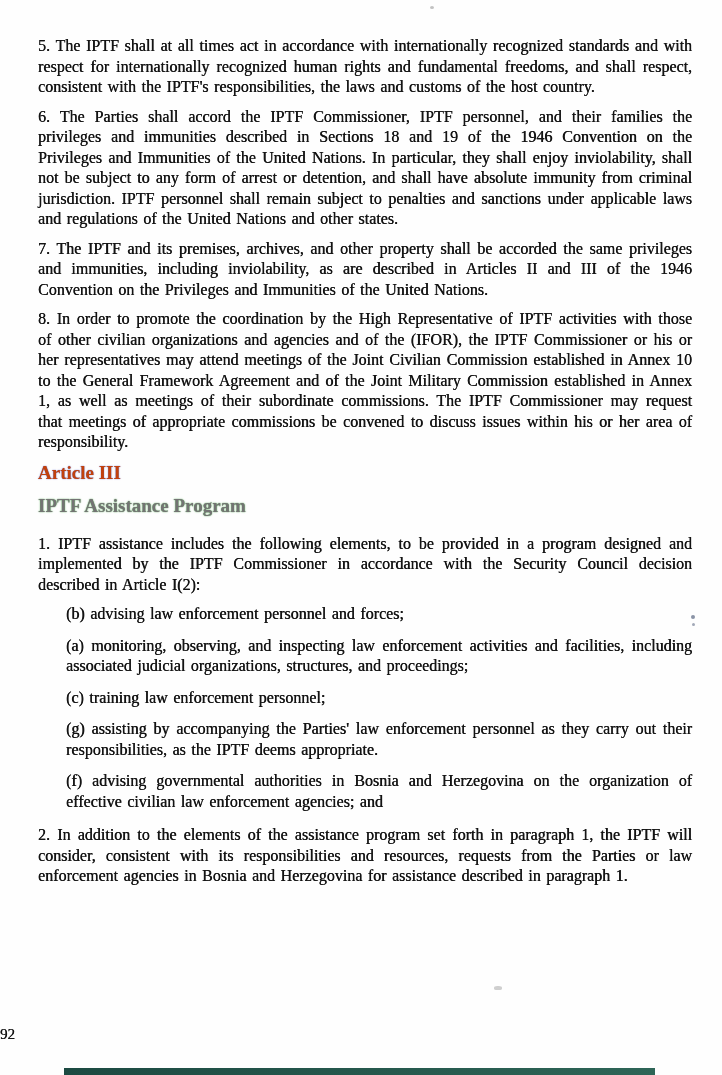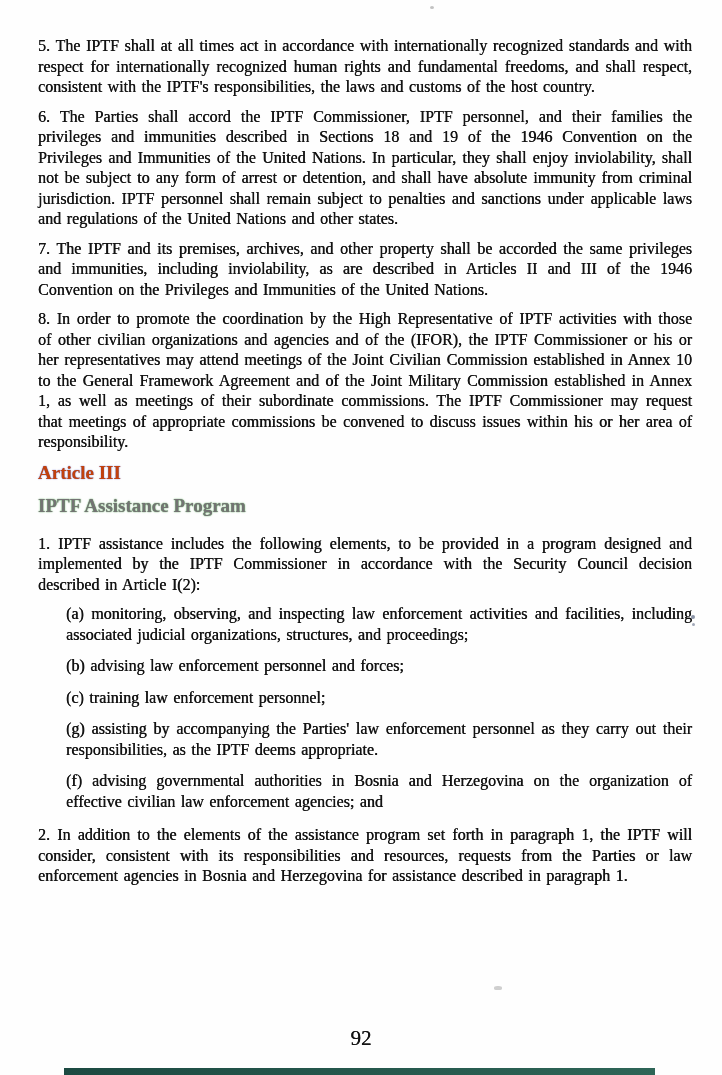--- a/index.html
+++ b/index.html
@@ -46,22 +46,22 @@
     font-weight: bold;
     margin: 11px 0 17px 0;
     color: #123f12;
     text-shadow: 0 0 1.4px #2f8f2f;
   }
   .page-number {
     position: absolute;
     top: 1026px;
     left: 0;
     width: 100%;
-    text-align: center;
-    font-size: 21px;
+    text-align: left;
+    font-size: 15px;
     text-shadow: 0.35px 0 0 currentColor;
   }
   .speck { position: absolute; border-radius: 50%; }
   .speck-top    { left: 430px; top: 6px;   width: 4px; height: 3px; background: #c2c2c2; }
   .speck-right-1{ left: 691px; top: 615px; width: 4px; height: 4px; background: #8a93a6; }
   .speck-right-2{ left: 692px; top: 623px; width: 3px; height: 3px; background: #a2a9b8; }
   .speck-low    { left: 494px; top: 986px; width: 8px; height: 4px; background: #cfcfcf; border-radius: 40%; }
   .bottom-bar {
     position: absolute;
     bottom: 0;
@@ -86,23 +86,23 @@
     <p class="body">7.  The IPTF and its premises, archives, and other property shall be accorded  the same privileges  and immunities, including inviolability, as are described in Articles II and III of the 1946 Convention on the Privileges and Immunities of the United Nations.</p>
 
     <p class="body">8.  In order to promote the  coordination by the High Representative of IPTF activities with those  of other civilian organizations and agencies and of the (IFOR), the IPTF Commissioner or his or her representatives  may attend meetings of the Joint Civilian Commission established in Annex 10 to the General Framework Agreement and  of the Joint Military Commission established in Annex 1,  as well as meetings of their subordinate commissions. The IPTF  Commissioner may request that meetings of appropriate commissions be convened to discuss issues within his or her area of responsibility.</p>
 
     <h1 class="article-heading" style="color: #c2410c;">Article III</h1>
 
     <h2 class="program-heading" style="color: #737373;">IPTF Assistance Program</h2>
 
     <p class="body">1.  IPTF assistance includes the following elements, to be provided in a program designed and implemented by the IPTF Commissioner in  accordance with the Security Council decision described in Article I(2):</p>
 
+    <p class="body item"><span>(b)</span> <span>advising law enforcement personnel and forces;</span></p>
+
     <p class="body item"><span>(a)</span> <span>monitoring, observing,  and inspecting law enforcement activities and facilities, including associated judicial organizations, structures, and proceedings;</span></p>
-
-    <p class="body item"><span>(b)</span> <span>advising law enforcement personnel and forces;</span></p>
 
     <p class="body item"><span>(c)</span> <span>training law enforcement personnel;</span></p>
 
 
 
     <p class="body item"><span>(g)</span> <span>assisting by accompanying the  Parties' law enforcement personnel as they carry out their responsibilities, as the IPTF deems appropriate.</span></p>
 
     <p class="body item"><span>(f)</span> <span>advising governmental authorities in Bosnia and Herzegovina on the organization of effective civilian law enforcement agencies; and</span></p>
 
     <p class="body closing">2.  In addition to the elements of the assistance program set forth in paragraph 1, the IPTF will consider, consistent with its responsibilities  and resources, requests from the Parties or law enforcement agencies in Bosnia and Herzegovina for assistance described in paragraph 1.</p>

